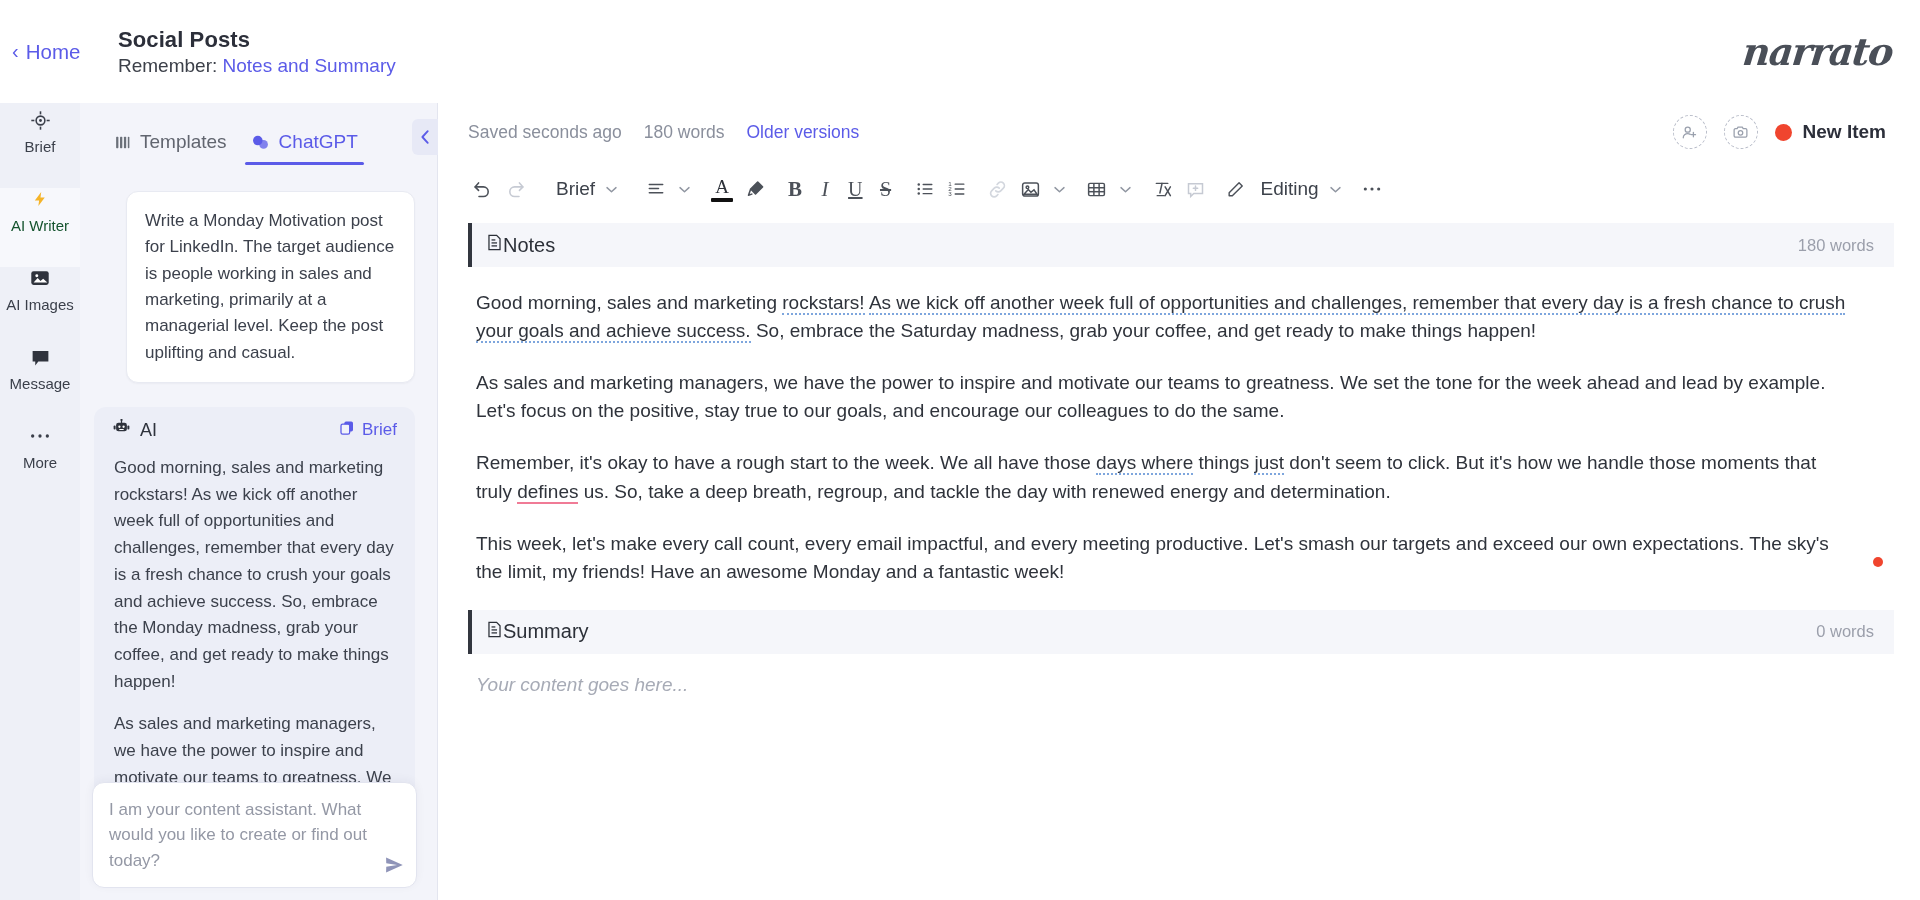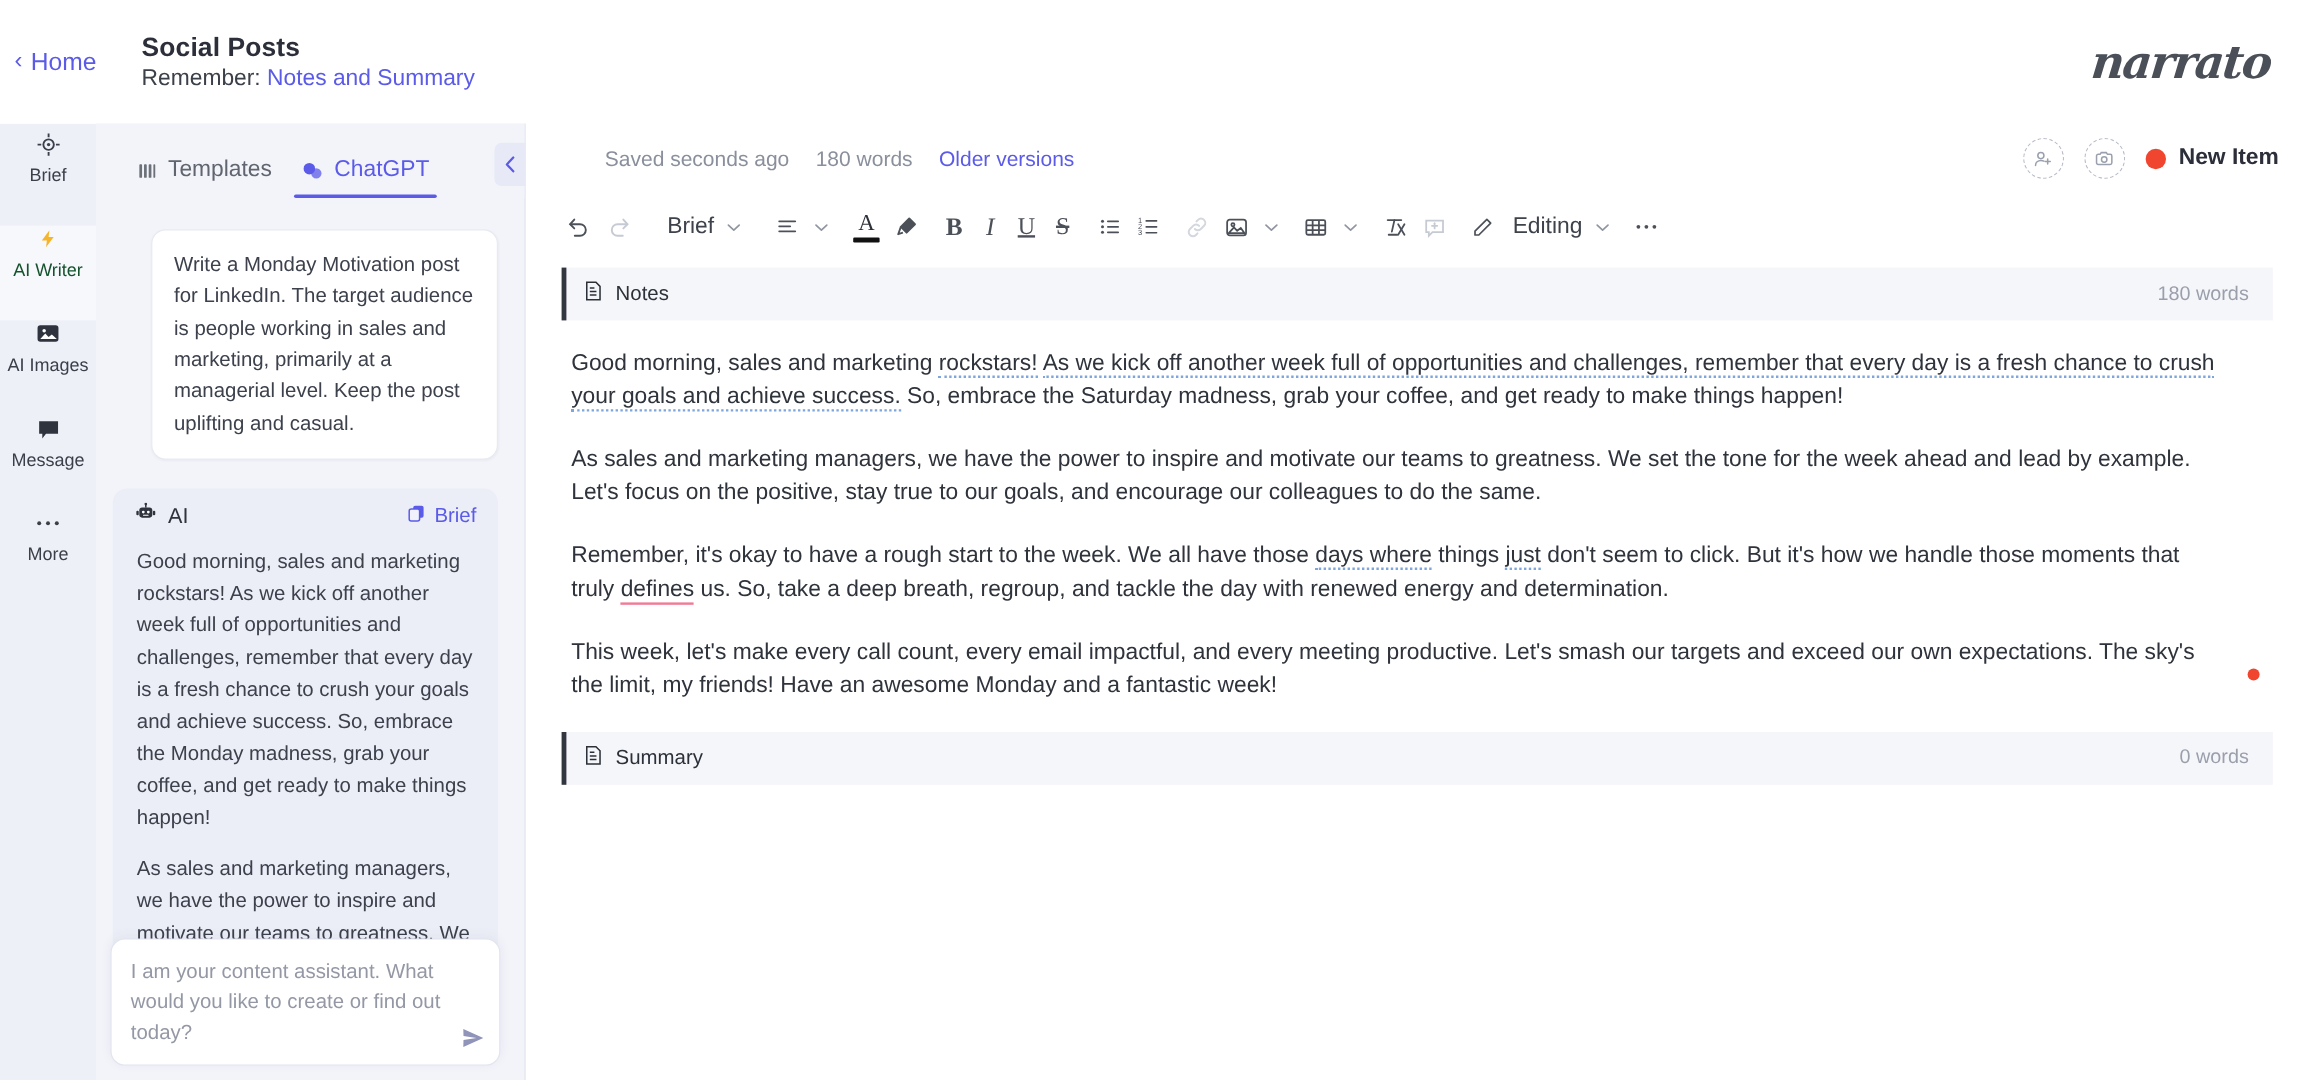--- a/index.html
+++ b/index.html
@@ -127,21 +127,21 @@
   .chat-placeholder { font-size: 17px; line-height: 1.5; color: #9498a5; }
   .send-btn {
     position: absolute; right: 12px; bottom: 12px;
     color: #8f94b8; cursor: pointer; display: flex;
   }
 
   
   .editor { flex: 1; min-width: 0; display: flex; flex-direction: column; background: #fff; }
   .editor-meta {
     height: 58px; min-height: 58px; display: flex; align-items: center;
-    padding: 0 21px 0 30px; gap: 22px; margin-left: 36px;
+    padding: 0 34px 0 30px; gap: 22px;
   }
   .meta-text { font-size: 17.5px; color: #8a8f9c; }
   .meta-link { font-size: 17.5px; color: #5b5be8; cursor: pointer; }
   .meta-right { margin-left: auto; display: flex; align-items: center; gap: 17px; }
   .dash-btn {
     width: 34px; height: 34px; border-radius: 50%;
     border: 1.6px dashed #b9bdc9;
     display: flex; align-items: center; justify-content: center;
     color: #9aa0ad; cursor: pointer;
   }
@@ -173,21 +173,21 @@
   .editing-grp { display: flex; align-items: center; gap: 2px; cursor: pointer; }
 
   .doc-area { flex: 1; overflow: hidden; padding: 0 0 0 0; }
 
   .sec-header {
     display: flex; align-items: center;
     height: 44px; margin: 6px 26px 0 30px;
     background: #f5f6fa; border-left: 4px solid #32363f;
     padding: 0 20px 0 14px;
   }
-  .sec-header .sec-title { display: flex; align-items: center; gap: 10px; font-size: 17px; color: #2c3038; }
+  .sec-header .sec-title { display: flex; align-items: center; font-size: 20px; color: #2c3038; }
   .sec-words { margin-left: auto; font-size: 16.5px; color: #9b9fab; }
 
   .doc-text { padding: 22px 70px 0 38px; font-size: 19px; line-height: 1.48; color: #2f333b; }
   .doc-text p { margin-bottom: 24px; }
   .u-blue { border-bottom: 2px dotted #7ea6dd; }
   .u-red { border-bottom: 2.5px solid #f07b96; }
 
   .placeholder-text { padding: 20px 38px 0 38px; font-size: 19px; font-style: italic; color: #a7abb6; }
 
   .red-marker {
@@ -568,16 +568,17 @@
                 <line x1="6.5" y1="8" x2="11" y2="8"></line>
                   <line x1="6.5" y1="11.5" x2="13" y2="11.5"></line>
                   <line x1="6.5" y1="15" x2="13" y2="15"></line>
               </svg>
             </span>
             <span>Summary</span>
           </span>
           <span class="sec-words">0 words</span>
         </div>
 
+        <div class="placeholder-text">Your content goes here...</div>
       </div>
     </div>
   </div>
 </div>
 
 </body></html>

